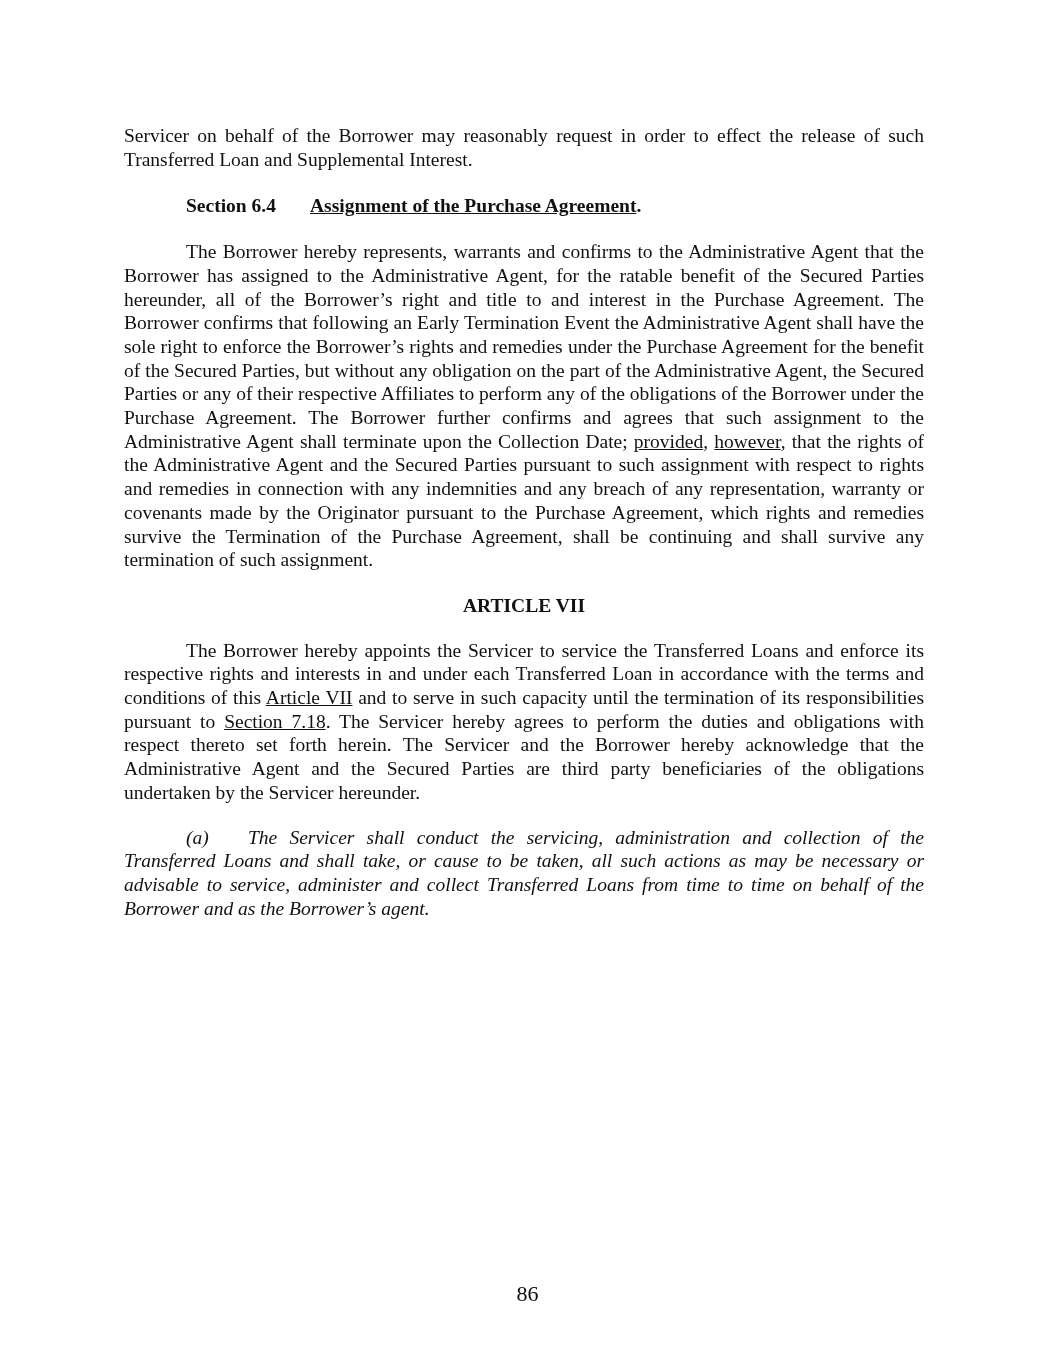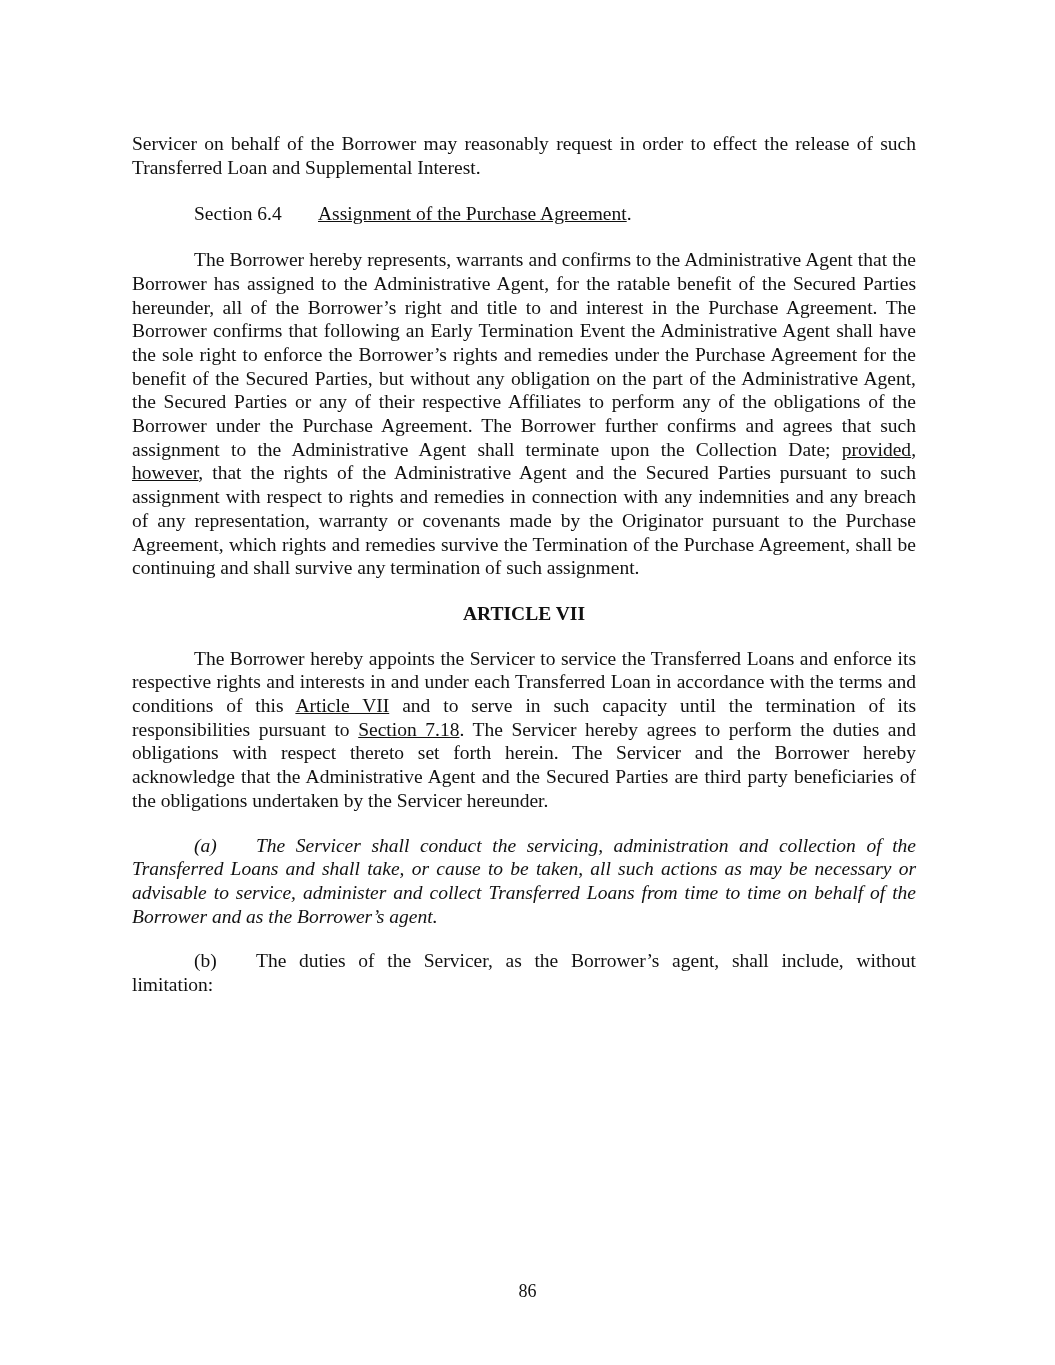--- a/index.html
+++ b/index.html
@@ -2,34 +2,34 @@
 <html><head>
   <meta charset="utf-8">
   <style>
     html, body { margin: 0; padding: 0; background: #ffffff; }
     body { width: 1055px; height: 1365px; position: relative; overflow: hidden; }
     .page {
       position: absolute; left: 124px; top: 124px; width: 800px;
       font-family: "Liberation Serif", "DejaVu Serif", serif;
       font-size: 19.5px; line-height: 23.7px; color: #111111;
     }
-    p { margin: 8px; text-align: justify; }
+    p { margin: 0; text-align: justify; }
     .indent { text-indent: 62px; }
     .gap { margin-top: 21px; }
-    .section-head { font-weight: normal; padding-left: 62px; }
+    .section-head { font-weight: bold; padding-left: 62px; }
     .section-head .num { display: inline-block; width: 124px; }
     .section-head .title { text-decoration: underline; }
     .center { text-align: center; font-weight: bold; }
     .u { text-decoration: underline; }
     .tab { display: inline-block; width: 62px; text-indent: 0; }
     .sub-i { padding-left: 62px; text-indent: 0; }
     .sub-i .lead { display: inline-block; padding-left: 62px; }
     .footer {
       position: absolute; left: 0; width: 1055px; top: 1281px; text-align: center;
-      font-family: "Liberation Serif", "DejaVu Serif", serif; font-size: 18px; color: #111;
+      font-family: "Liberation Serif", "DejaVu Serif", serif; font-size: 22px; color: #111;
     }
   </style>
 </head>
 <body>
 
 <div class="page">
   <p>Servicer on behalf of the Borrower may reasonably request in order to effect the release of such Transferred Loan and Supplemental Interest.</p>
 
   <p class="section-head gap" style="margin-top:23px;">
     <span class="num">Section 6.4</span><span class="title">Assignment of the Purchase Agreement</span><span>.</span>
@@ -44,19 +44,16 @@
 
   <p class="indent" style="margin-top:21px;">
     <span>The Borrower hereby appoints the Servicer to service the Transferred Loans and enforce its respective rights and interests in and under each Transferred Loan in accordance with the terms and conditions of this </span><span class="u">Article VII</span><span> and to serve in such capacity until the termination of its responsibilities pursuant to </span><span class="u">Section 7.18</span><span>.  The Servicer hereby agrees to perform the duties and obligations with respect thereto set forth herein.  The Servicer and the Borrower hereby acknowledge that the Administrative Agent and the Secured Parties are third party beneficiaries of the obligations undertaken by the Servicer hereunder.</span>
   </p>
 
 
   <p class="indent" style="margin-top:21px;font-style:italic;">
     <span class="tab">(a)</span><span>The Servicer shall conduct the servicing, administration and collection of the Transferred Loans and shall take, or cause to be taken, all such actions as may be necessary or advisable to service, administer and collect Transferred Loans from time to time on behalf of the Borrower and as the Borrower’s agent.</span>
   </p>
 
-  <p class="indent" style="margin-top:21px;">
-    <span class="tab">(b)</span><span>The duties of the Servicer, as the Borrower’s agent, shall include, without limitation:</span>
-  </p>
 
 </div>
 
 <div class="footer">86</div>
 
 </body></html>

